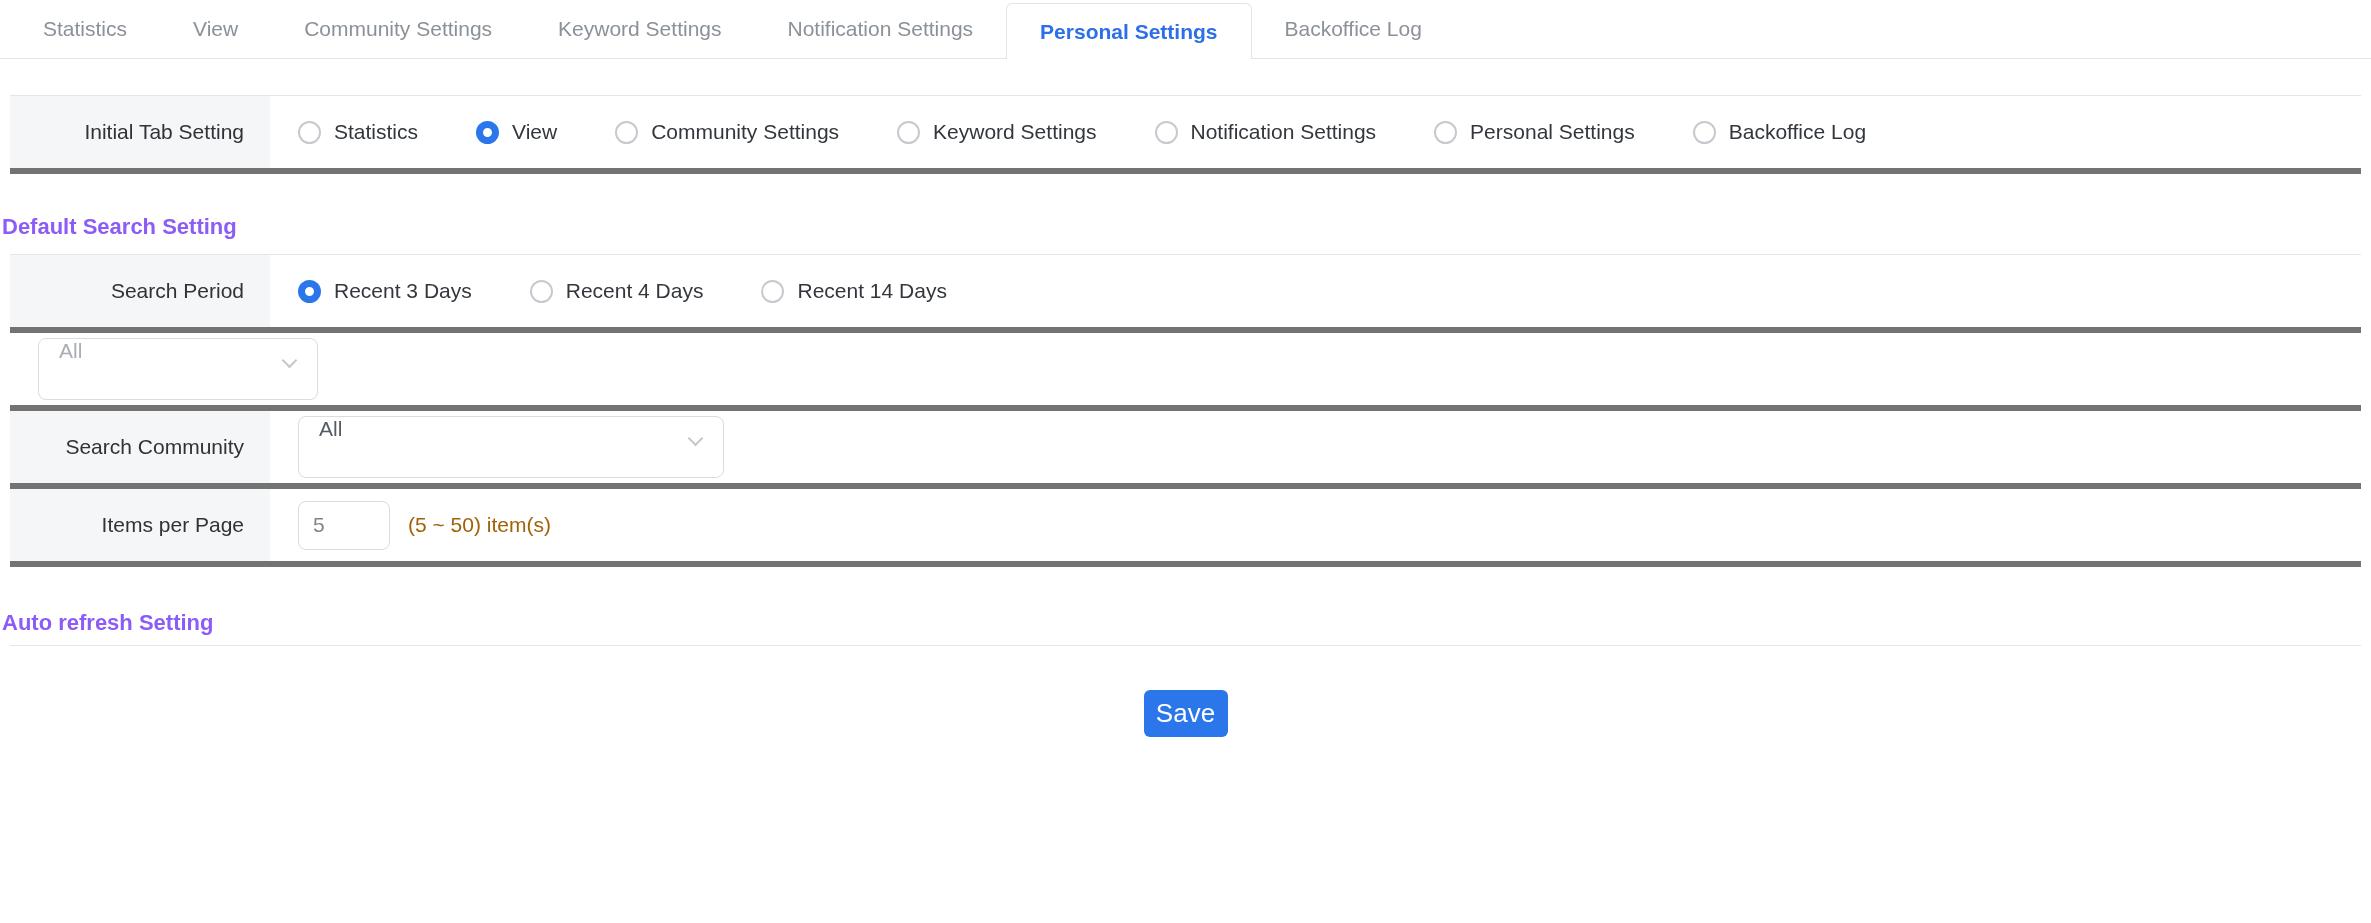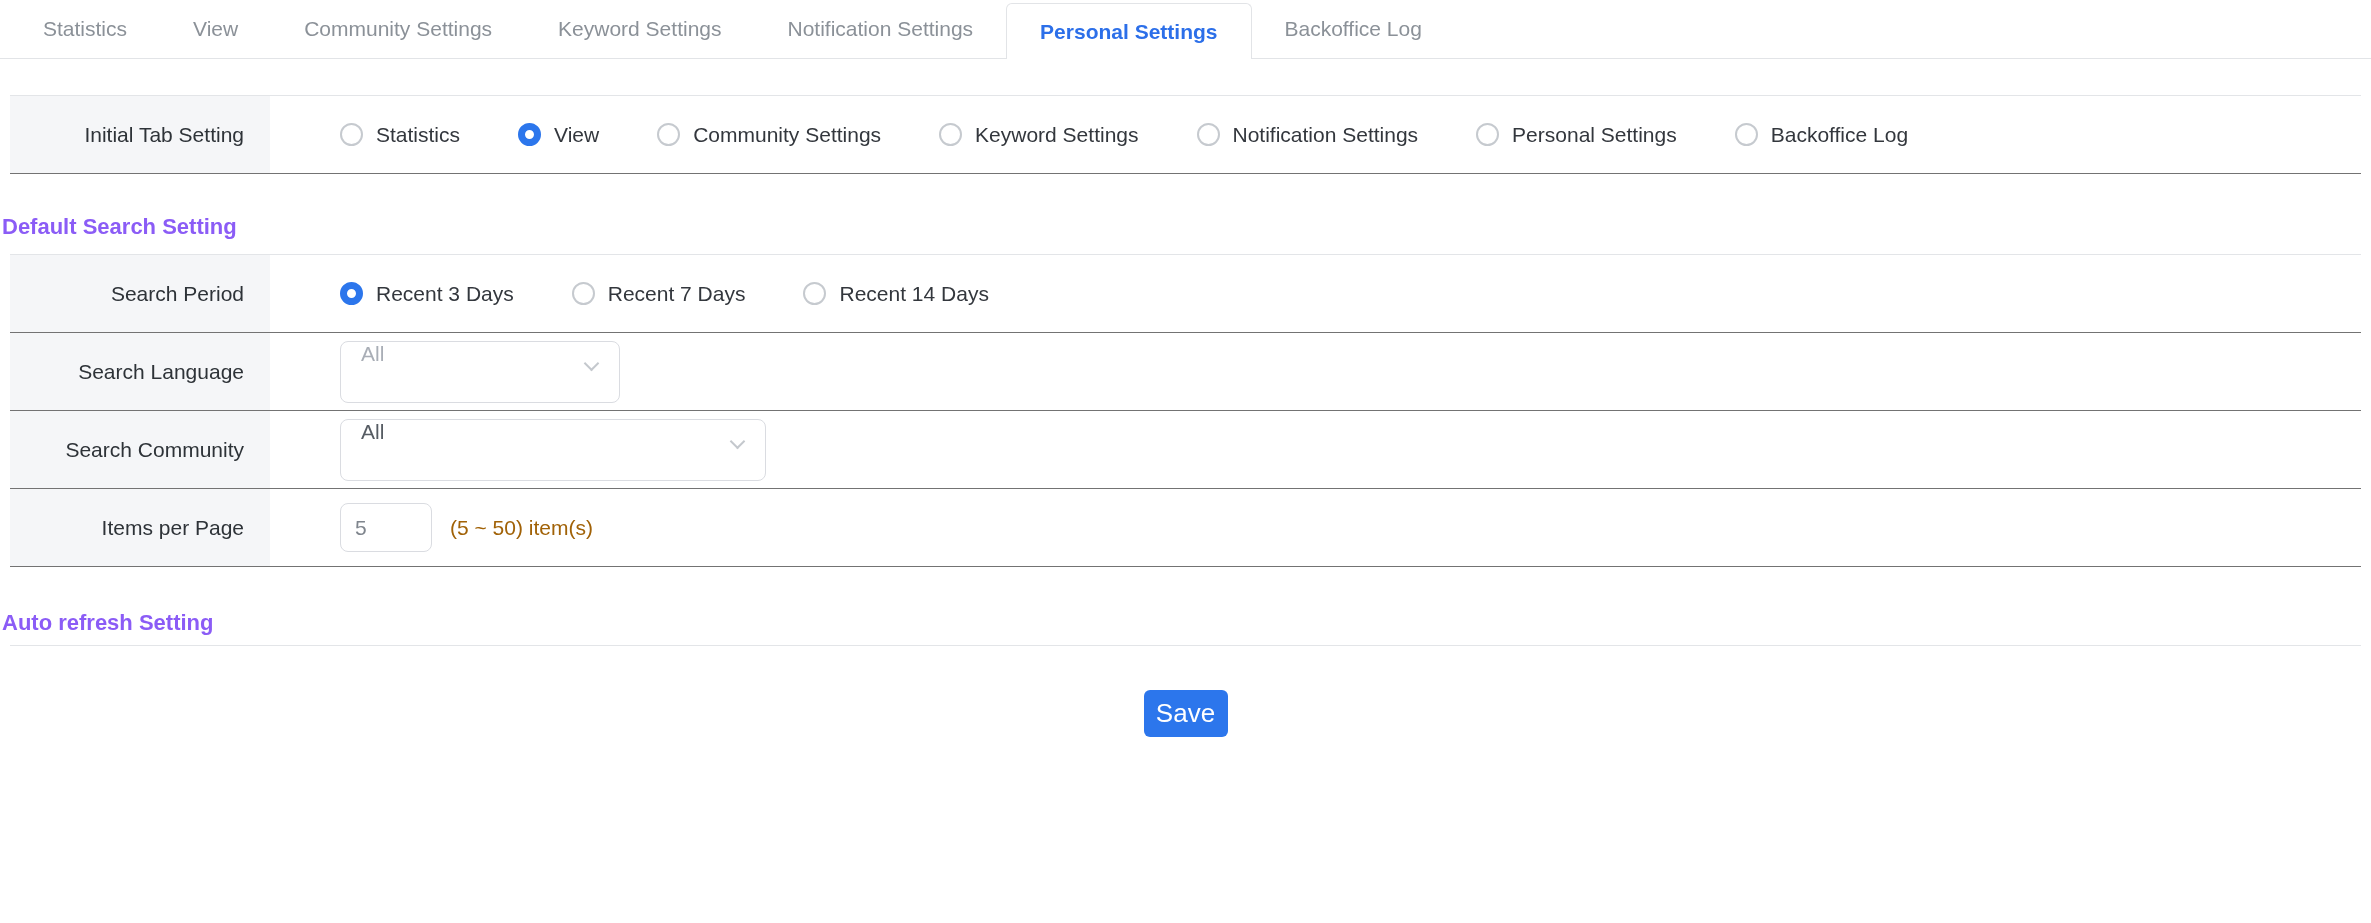--- a/index.html
+++ b/index.html
@@ -11,21 +11,21 @@
             align-items:flex-end; padding-left:10px; background:#fff; }
   .tab { height:58px; display:flex; align-items:center; padding:0 33px;
          font-size:21px; color:#8b9198; cursor:pointer; white-space:nowrap; }
   .tab.active { height:56px; background:#fff; border:1px solid #e2e4e7;
                 border-bottom:none; border-radius:6px 6px 0 0; margin-bottom:-1px;
                 color:#2c6fe9; font-weight:bold; position:relative; z-index:1; }
 
   
   .settings-table { margin:0 10px; border-top:1px solid #e3e5e8; }
   #table-initial { margin-top:36px; }
-  .row { display:flex; align-items:stretch; height:78px; border-bottom:1px solid #737373;gap:42px; }
+  .row { display:flex; align-items:stretch; height:78px; border-bottom:6px solid #737373; }
   #table-auto .row { height:80px; }
   .row-label { width:260px; background:#f5f6f8; display:flex; align-items:center;
                justify-content:flex-end; padding-right:26px; font-size:21px;
                color:#2e3338; white-space:nowrap; }
   .row-content { flex:1; display:flex; align-items:center; padding-left:28px; }
 
   .section-title { font-size:22px; font-weight:bold; color:#8b5cf6; margin-left:2px; }
   #title-search { margin-top:40px; margin-bottom:14px; }
   #title-auto   { margin-top:43px; margin-bottom:9px;  }
 
@@ -114,30 +114,29 @@
 <div class="settings-table" id="table-search">
     <div class="row">
       <div class="row-label">Search Period</div>
       <div class="row-content">
         <div class="radio-option checked">
           <span class="radio-circle"></span>
           <span class="radio-text">Recent 3 Days</span>
         </div>
         <div class="radio-option">
           <span class="radio-circle"></span>
-          <span class="radio-text">Recent 7 Days</span>
+          <span class="radio-text">Recent 4 Days</span>
         </div>
         <div class="radio-option">
           <span class="radio-circle"></span>
           <span class="radio-text">Recent 14 Days</span>
         </div>
       </div>
     </div>
     <div class="row">
-      <div class="row-label">Search Language</div>
       <div class="row-content">
         <div class="select-box">
           <span class="select-value">All</span>
           <span class="chevron-down"></span>
         </div>
       </div>
     </div>
     <div class="row">
       <div class="row-label">Search Community</div>
       <div class="row-content">

